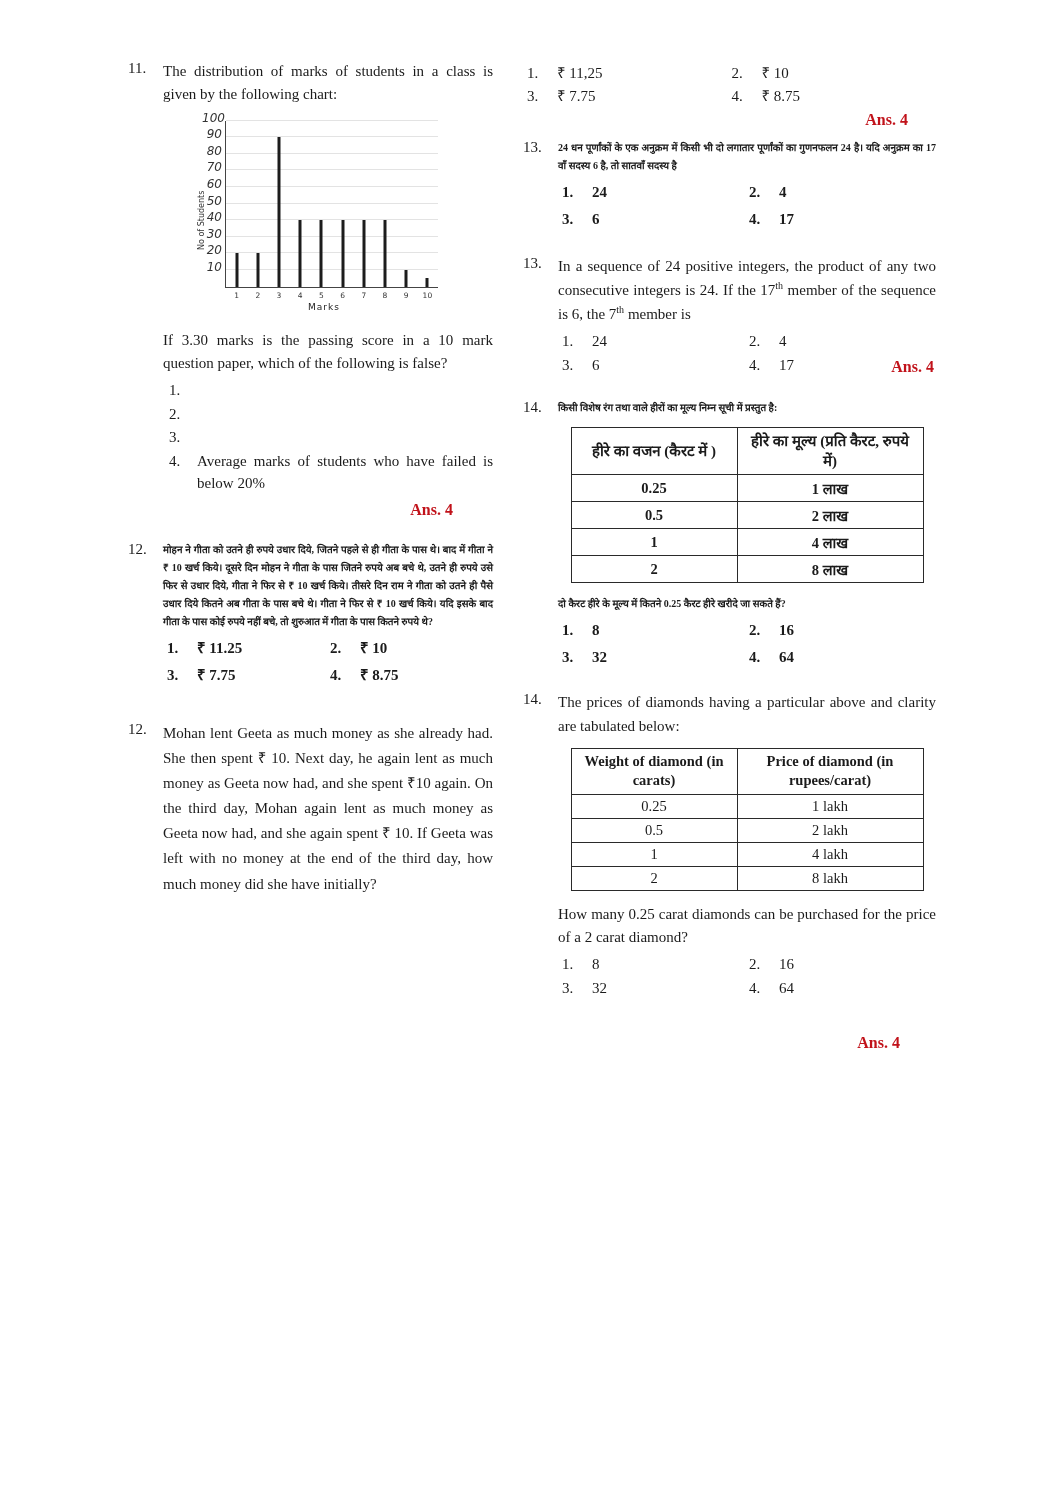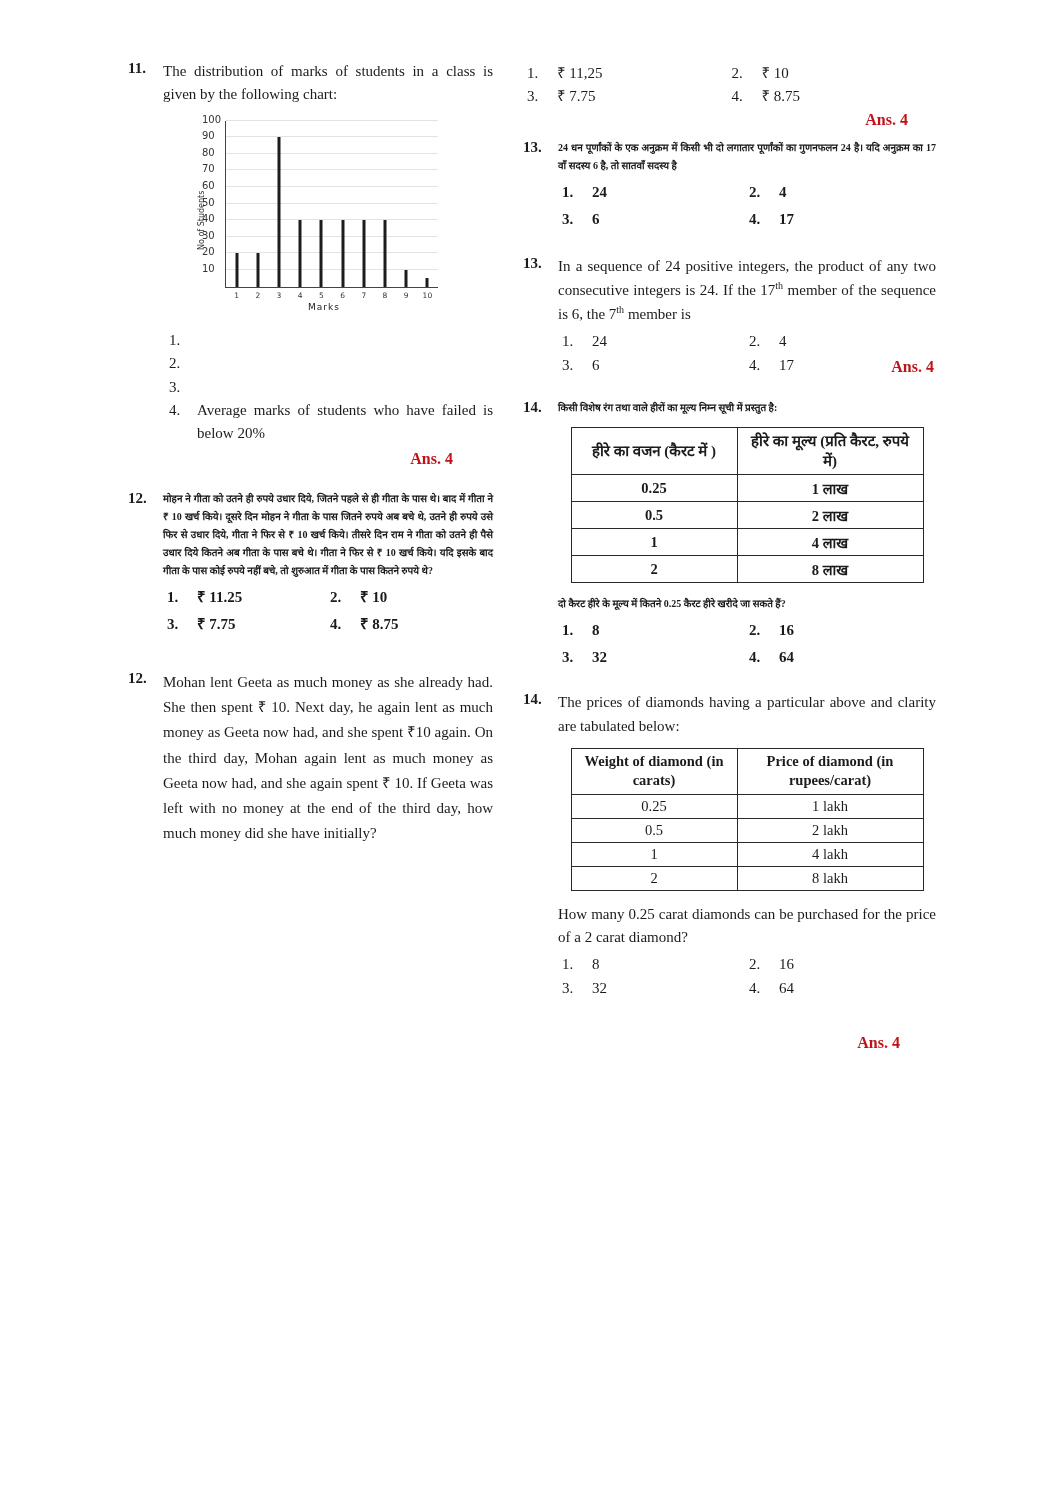--- a/index.html
+++ b/index.html
@@ -6,21 +6,21 @@
   .page {
     position:relative; width:1045px; height:1489px; background:#ffffff;
     color:#1b1b1b; font-family:"Liberation Serif", serif; font-size:15px;
     overflow:hidden;
   }
   .col { position:absolute; top:60px; }
   .col-left  { left:128px; width:365px; }
   .col-right { left:523px; width:413px; }
 
   .q { display:flex; align-items:flex-start; }
-  .qnum { font-weight:bold; width:35px; flex:none; }
+  .qnum { font-weight:normal; width:35px; flex:none; }
   .qbody { flex:1; }
   .para { margin:0 0 4px 0; text-align:justify; line-height:1.55; }
 
   .hi { font-weight:600; }
   .hi .para { line-height:1.8; font-size:10px; }
   .hi .optgrid { line-height:1.8; }
 
   .en12 .para { line-height:1.68; }
 
   
@@ -49,22 +49,22 @@
   .sec-q14hi { margin-top:20px; }
   .sec-q14en { margin-top:18px; }
   .topopts { margin-bottom:4px; }
 
   
   .chart { position:relative; width:272px; height:202px; margin:8px 0 12px 20px; }
   .plot  { position:absolute; left:42px; top:6px; width:212px; height:166px;
            border-left:1.2px solid #444; border-bottom:1.2px solid #444; }
   .gridline { position:absolute; left:0; right:0; height:1px; background:#e3e3e3; }
   .bar { position:absolute; bottom:0; width:3px; background:#1c1c1c; transform:translateX(-50%); }
-  .ytick { position:absolute; left:-24px; width:20px; font-size:10px; color:#333;
-           font-family:"DejaVu Sans", sans-serif; }
+  .ytick { position:absolute; left:-24px; width:20px; text-align:right; font-size:12px; color:#333;
+           font-family:"DejaVu Sans", sans-serif;font-style:italic; }
   .xtick { position:absolute; bottom:-13px; transform:translateX(-50%); font-size:7.5px; color:#333;
            font-family:"DejaVu Sans", sans-serif; }
   .ylab  { position:absolute; left:14px; top:135px; transform:rotate(-90deg); transform-origin:0 0;
            font-size:8px; color:#333; white-space:nowrap; font-family:"DejaVu Sans", sans-serif; }
   .xlab  { position:absolute; top:187px; left:125px; font-size:9px; letter-spacing:1px; color:#222;
            font-family:"DejaVu Sans", sans-serif; }
 
   
   .dtable { border-collapse:collapse; margin:10px auto 12px auto; }
   .dtable th, .dtable td { border:1px solid #2a2a2a; padding:3px 10px; text-align:center; font-size:14.5px; }
@@ -127,20 +127,21 @@
               <div class="bar" style="left: 75%; height: 40%;"></div>
               <div class="xtick" style="left: 75%;">8</div>
               <div class="bar" style="left: 85%; height: 10%;"></div>
               <div class="xtick" style="left: 85%;">9</div>
               <div class="bar" style="left: 95%; height: 5%;"></div>
               <div class="xtick" style="left: 95%;">10</div>
             </div>
           <div class="xlab">Marks</div>
         </div>
 
+        <p class="para">If 3.30 marks is the passing score in a 10 mark question paper, which of the following is false?</p>
 
         <div class="lopts">
           <div class="lopt">
             <span class="onum">1.</span>
           </div>
           <div class="lopt">
             <span class="onum">2.</span>
           </div>
           <div class="lopt">
             <span class="onum">3.</span>

